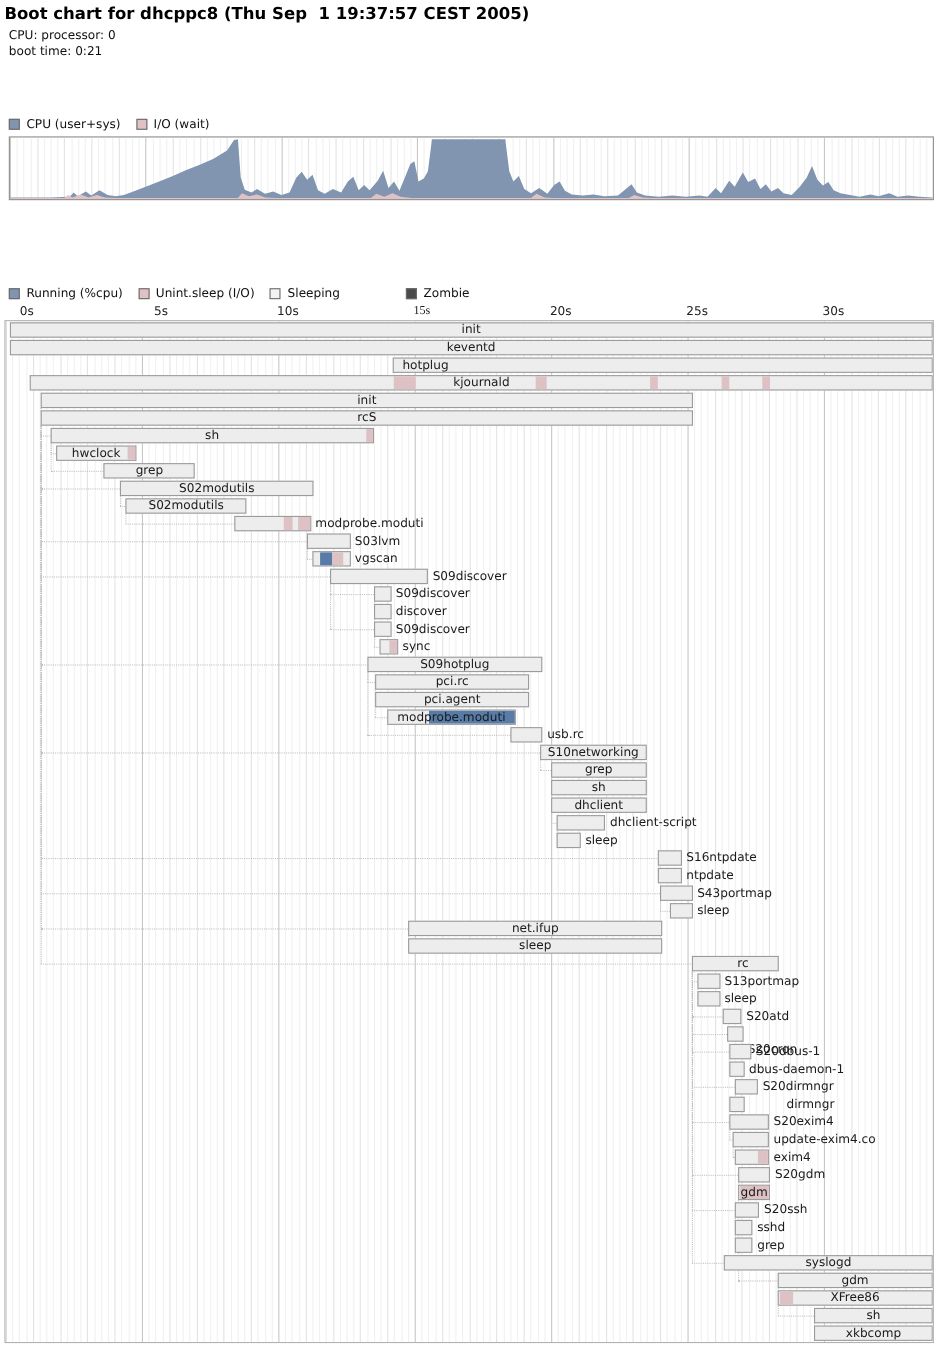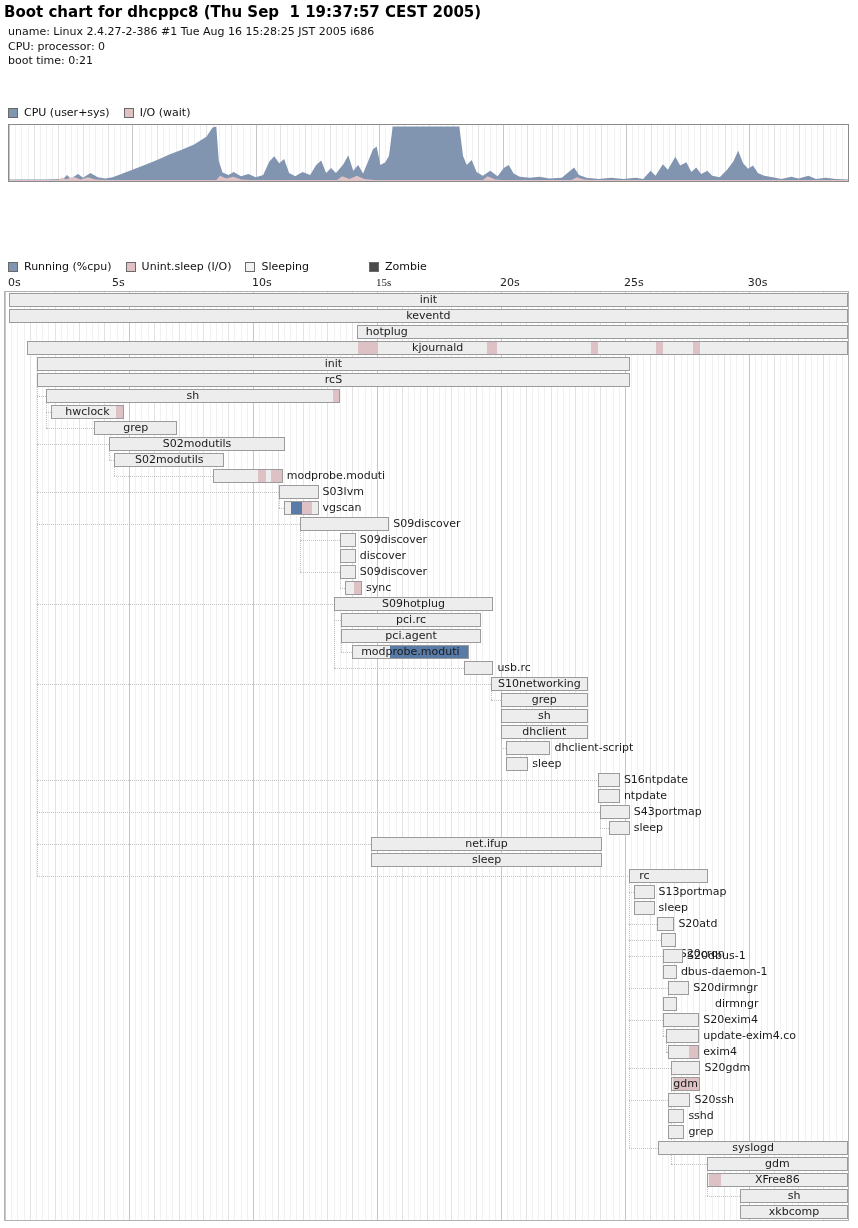--- a/index.html
+++ b/index.html
@@ -49,21 +49,21 @@
     color:#1a1a1a; white-space:nowrap;
   }
   .plabel.center { text-align:center; overflow:visible; }
   .conn-v { position:absolute; width:0; border-left:1px dotted #c2c2c2; }
   .conn-h { position:absolute; height:0; border-top:1px dotted #c2c2c2; }
 </style>
 </head>
 <body>
 
 <div class="title">Boot chart for dhcppc8 (Thu Sep  1 19:37:57 CEST 2005)</div>
-<div class="info"><div>uname: Linux 2.4.27-2-386 #1 Tue Aug 16 15:28:25 JST 2005 i686</div><div>CPU: processor: 0</div><div>boot time: 0:21</div></div>
+<div class="info"><div>CPU: processor: 0</div><div>boot time: 0:21</div></div>
 
 <div class="legend" id="cpu-legend">
     <span class="item">
       <span class="swatch" style="background: rgb(129, 149, 177);"></span>
       <span>CPU (user+sys)</span>
     </span>
     <span class="item">
       <span class="swatch" style="background: rgb(224, 194, 197);"></span>
       <span>I/O (wait)</span>
     </span>
@@ -224,22 +224,22 @@
     <span class="item">
       <span class="swatch" style="background: rgb(242, 242, 242);"></span>
       <span>Sleeping</span>
     </span>
     <span class="item">
       <span class="swatch" style="background: rgb(74, 74, 74);"></span>
       <span>Zombie</span>
     </span>
   </div>
 <div id="time-axis">
-    <span class="tick-label" style="left: 4px;">0s</span>
-    <span class="tick-label" style="left: 108px;">5s</span>
+    <span class="tick-label" style="left: 14px;">0s</span>
+    <span class="tick-label" style="left: 136px;">5s</span>
     <span class="tick-label" style="left: 247.9px;">10s</span>
     <span class="tick-label" style="left: 371.9px; font-family: Liberation Serif, serif;">15s</span>
     <span class="tick-label" style="left: 495.9px;">20s</span>
     <span class="tick-label" style="left: 619.9px;">25s</span>
     <span class="tick-label" style="left: 743.8px;">30s</span>
   </div>
 <div id="proc-chart">
     <div class="gridline gl-major" style="left: 0px;"></div>
     <div class="gridline gl-minor" style="left: 6.2px;"></div>
     <div class="gridline gl-minor" style="left: 12.4px;"></div>
@@ -553,21 +553,21 @@
     <div class="plabel" style="top: 496px; left: 618.9px;">ntpdate</div>
     <div class="pbar" style="left: 595.1px; width: 29.8px; top: 513px;"></div>
     <div class="plabel" style="top: 512px; left: 628.8px;">S43portmap</div>
     <div class="pbar" style="left: 603.7px; width: 21.1px; top: 529px;"></div>
     <div class="plabel" style="top: 528px; left: 628.8px;">sleep</div>
     <div class="pbar" style="left: 365.7px; width: 231.8px; top: 545px;"></div>
     <div class="plabel center" style="top: 544px; left: 365.7px; width: 231.8px;">net.ifup</div>
     <div class="pbar" style="left: 365.7px; width: 231.8px; top: 561px;"></div>
     <div class="plabel center" style="top: 560px; left: 365.7px; width: 231.8px;">sleep</div>
     <div class="pbar" style="left: 623.6px; width: 79.3px; top: 577px;"></div>
-    <div class="plabel center" style="top: 576px; left: 604px; width: 71px;">rc</div>
+    <div class="plabel center" style="top: 576px; left: 635px; width: 71px;">rc</div>
     <div class="pbar" style="left: 628.5px; width: 21.1px; top: 593px;"></div>
     <div class="plabel" style="top: 592px; left: 653.6px;">S13portmap</div>
     <div class="pbar" style="left: 628.5px; width: 21.1px; top: 609px;"></div>
     <div class="plabel" style="top: 608px; left: 653.6px;">sleep</div>
     <div class="pbar" style="left: 652.1px; width: 17.4px; top: 625px;"></div>
     <div class="plabel" style="top: 624px; left: 673.4px;">S20atd</div>
     <div class="pbar" style="left: 655.8px; width: 14.9px; top: 641px;"></div>
     <div class="plabel" style="top: 654px; left: 674.7px;">S20cron</div>
     <div class="pbar" style="left: 658.3px; width: 19.8px; top: 657px;"></div>
     <div class="plabel" style="top: 656px; left: 682.1px;">S20dbus-1</div>

